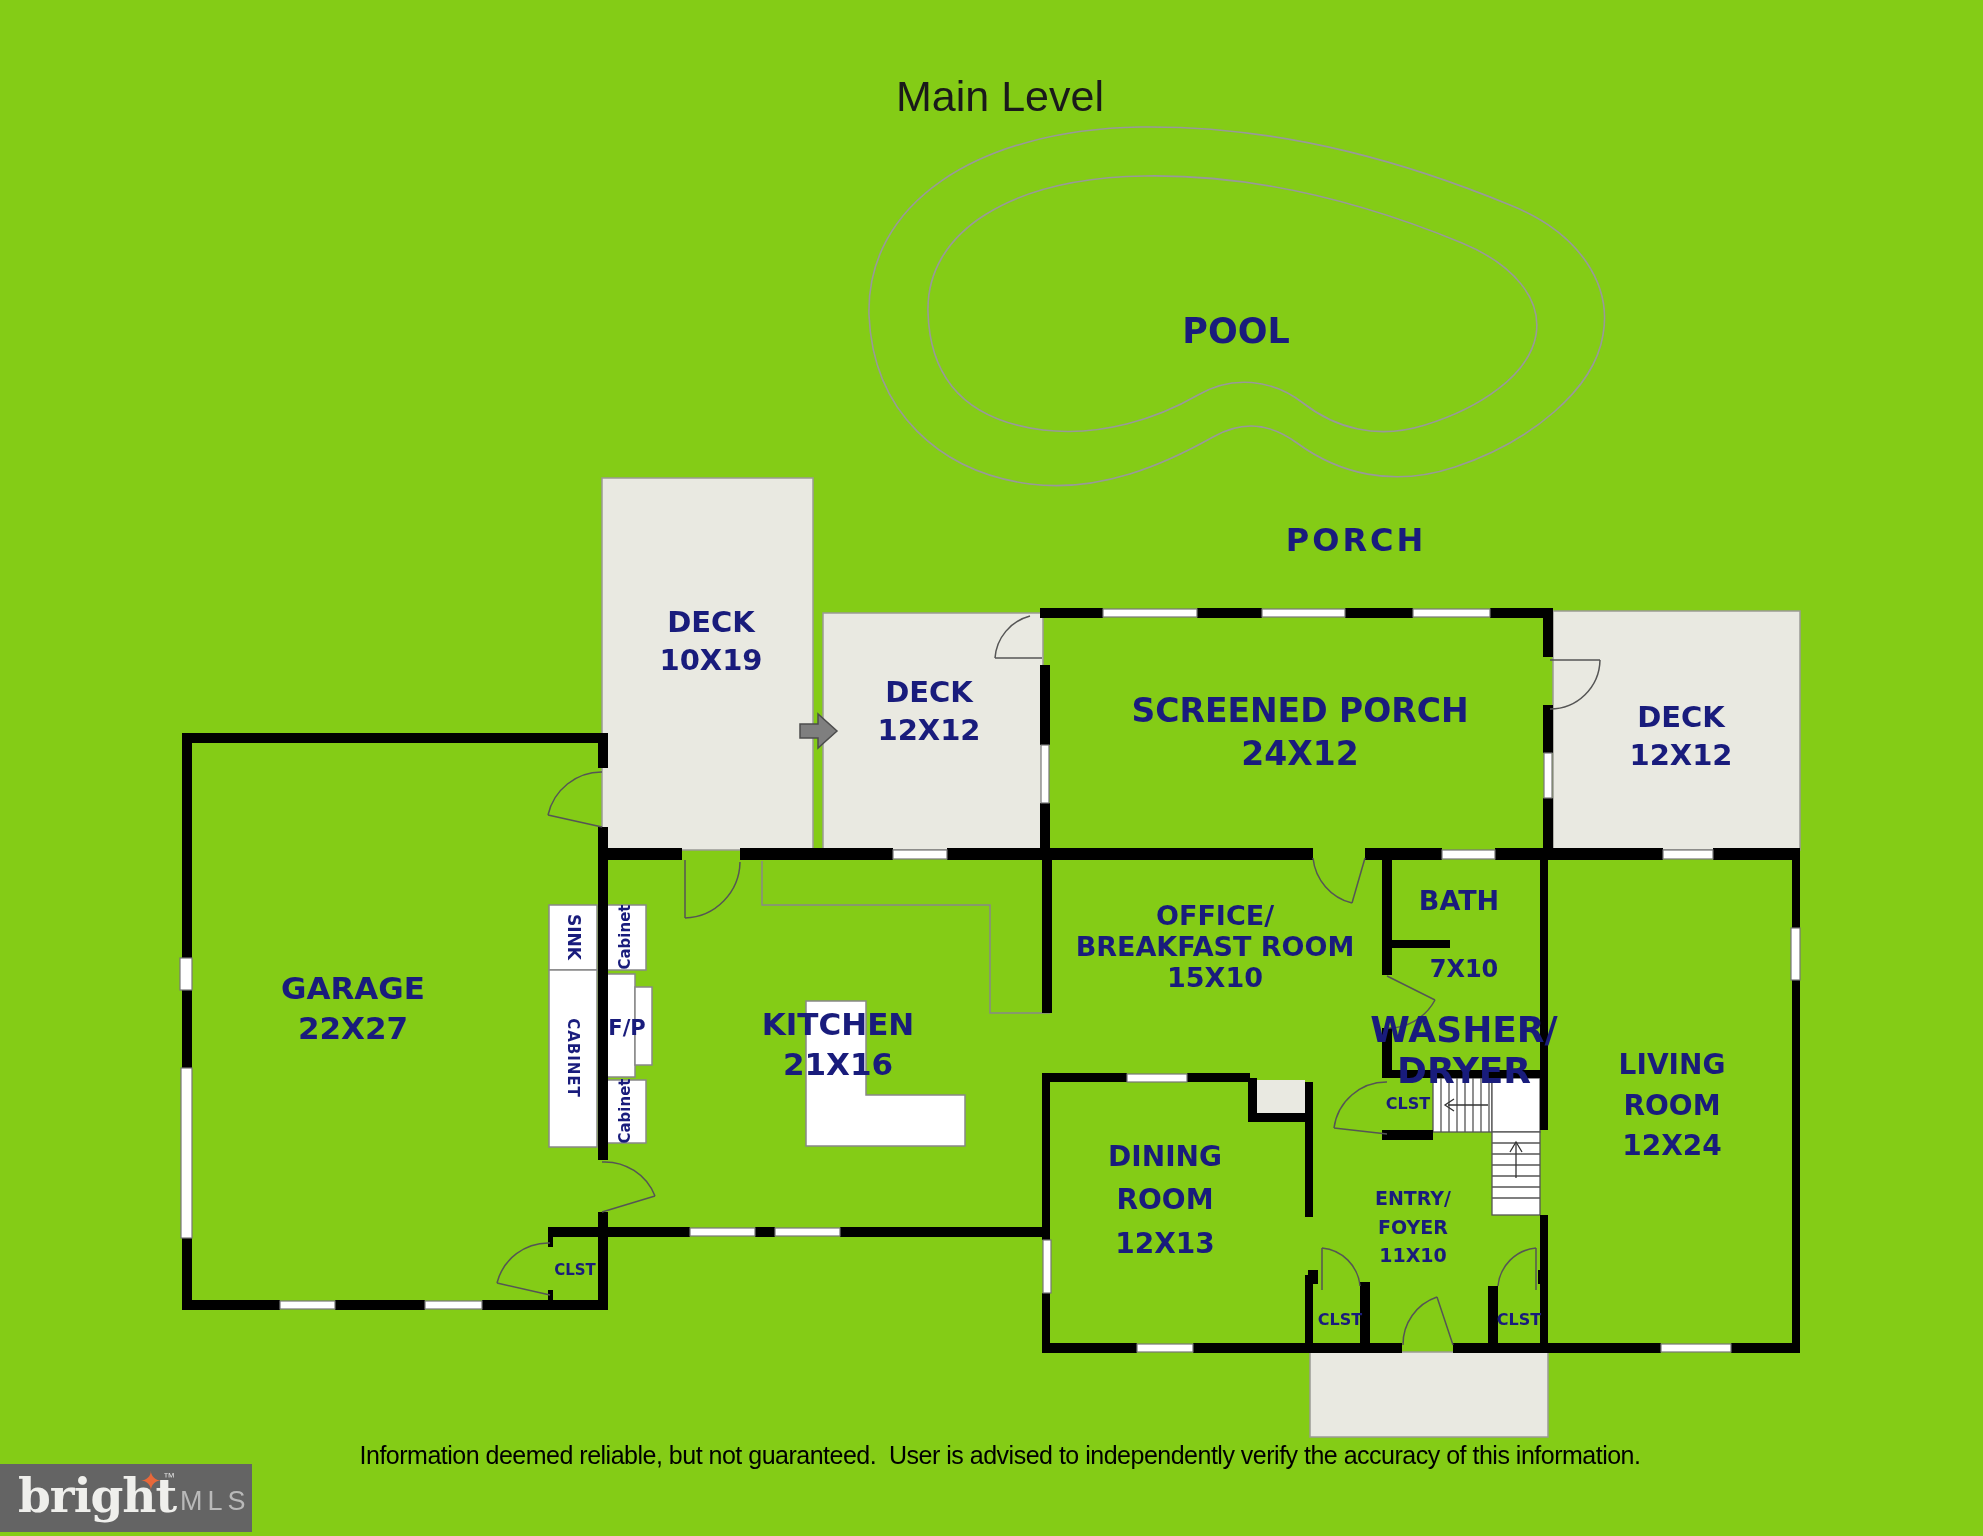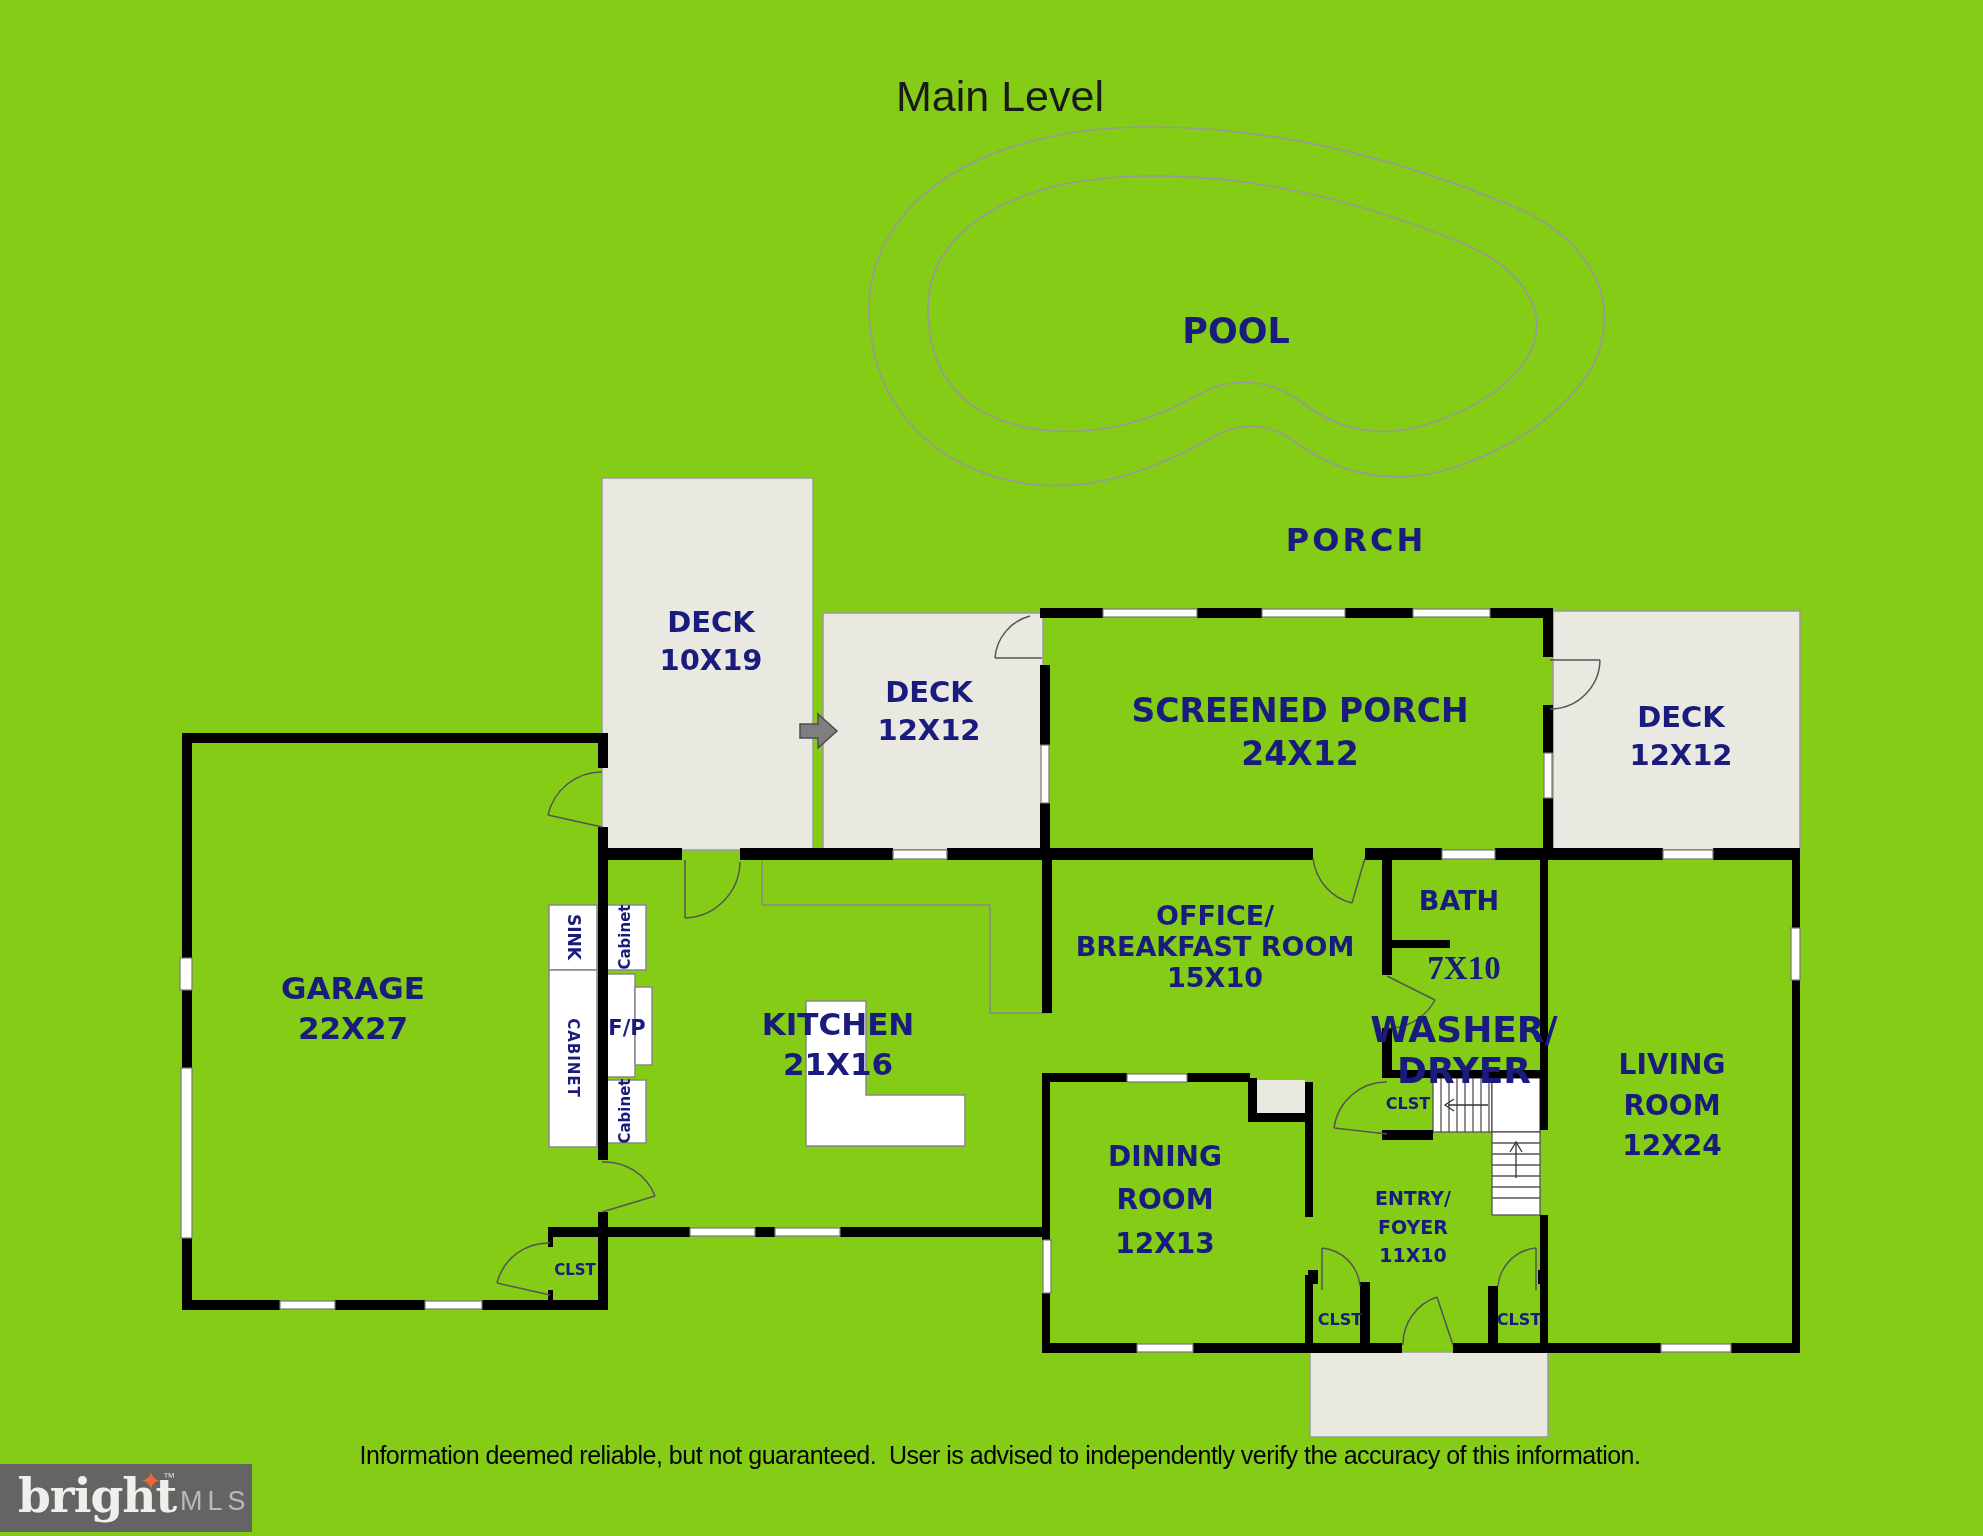--- a/index.html
+++ b/index.html
@@ -260,21 +260,21 @@
   <div class="lbl" style="left:838px;top:1044px;font-size:31px;line-height:1.3;">
     <span>KITCHEN</span><br>
     <span>21X16</span>
   </div>
   <div class="lbl" style="left:1215px;top:947px;font-size:27px;line-height:1.15;">
     <span>OFFICE/</span><br>
     <span>BREAKFAST ROOM</span><br>
     <span>15X10</span>
   </div>
   <div class="lbl" style="left:1459px;top:901px;font-size:27px;">BATH</div>
-  <div class="lbl" style="left:1464px;top:969px;font-size:33px;font-family:Liberation Serif, serif;">7X10</div>
+  <div class="lbl" style="left:1464px;top:969px;font-size:24px;">7X10</div>
   <div class="lbl" style="left:1464px;top:1031px;font-size:36px;line-height:1.15;margin-top:19px;">
     <span>WASHER/</span><br>
     <span>DRYER</span>
   </div>
   <div class="lbl" style="left:1672px;top:1106px;font-size:28px;line-height:1.45;">
     <span>LIVING</span><br>
     <span>ROOM</span><br>
     <span>12X24</span>
   </div>
   <div class="lbl" style="left:1165px;top:1200px;font-size:28px;line-height:1.55;">

